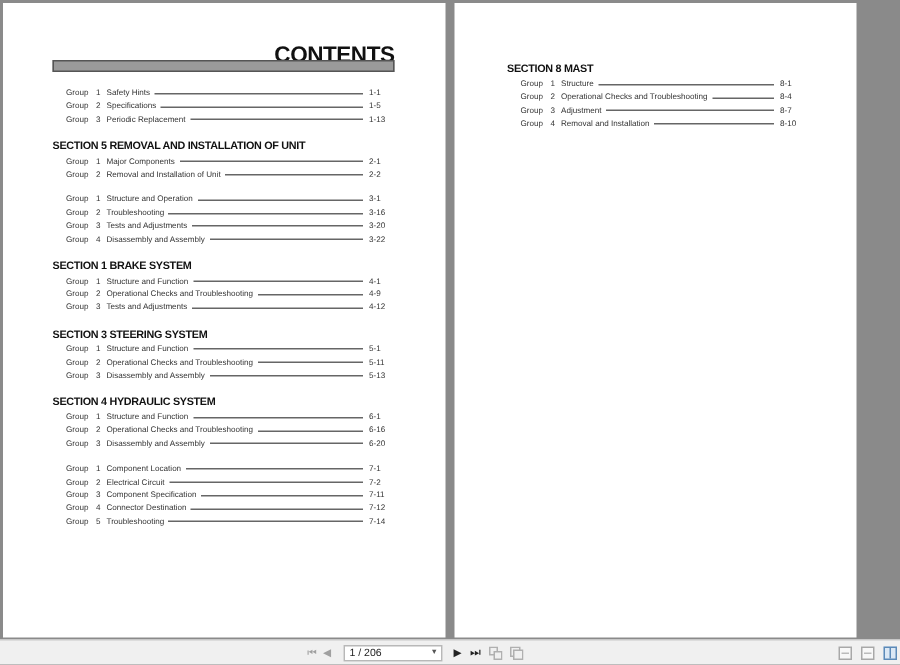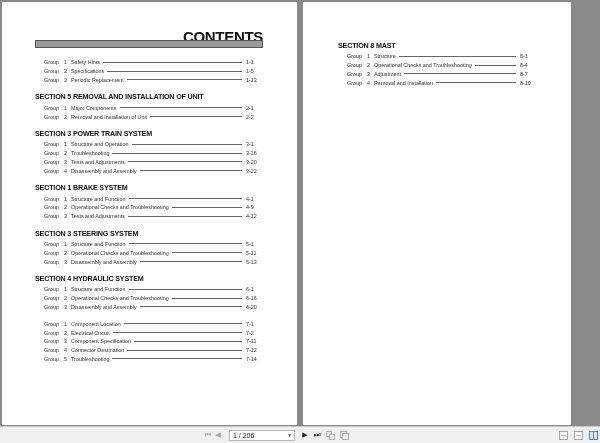--- a/index.html
+++ b/index.html
@@ -122,21 +122,20 @@
           </div>
           <div class="group-row">
             <span class="group-word">Group</span>
             <span class="group-num">2</span>
             <span class="group-title">Removal and Installation of Unit</span>
             <span class="leader"></span>
             <span class="group-page">2-2</span>
           </div>
         </div>
         <div class="section">
-          <div class="section-head">SECTION 3  POWER TRAIN SYSTEM</div>
           <div class="group-row">
             <span class="group-word">Group</span>
             <span class="group-num">1</span>
             <span class="group-title">Structure and Operation</span>
             <span class="leader"></span>
             <span class="group-page">3-1</span>
           </div>
           <div class="group-row">
             <span class="group-word">Group</span>
             <span class="group-num">2</span>

